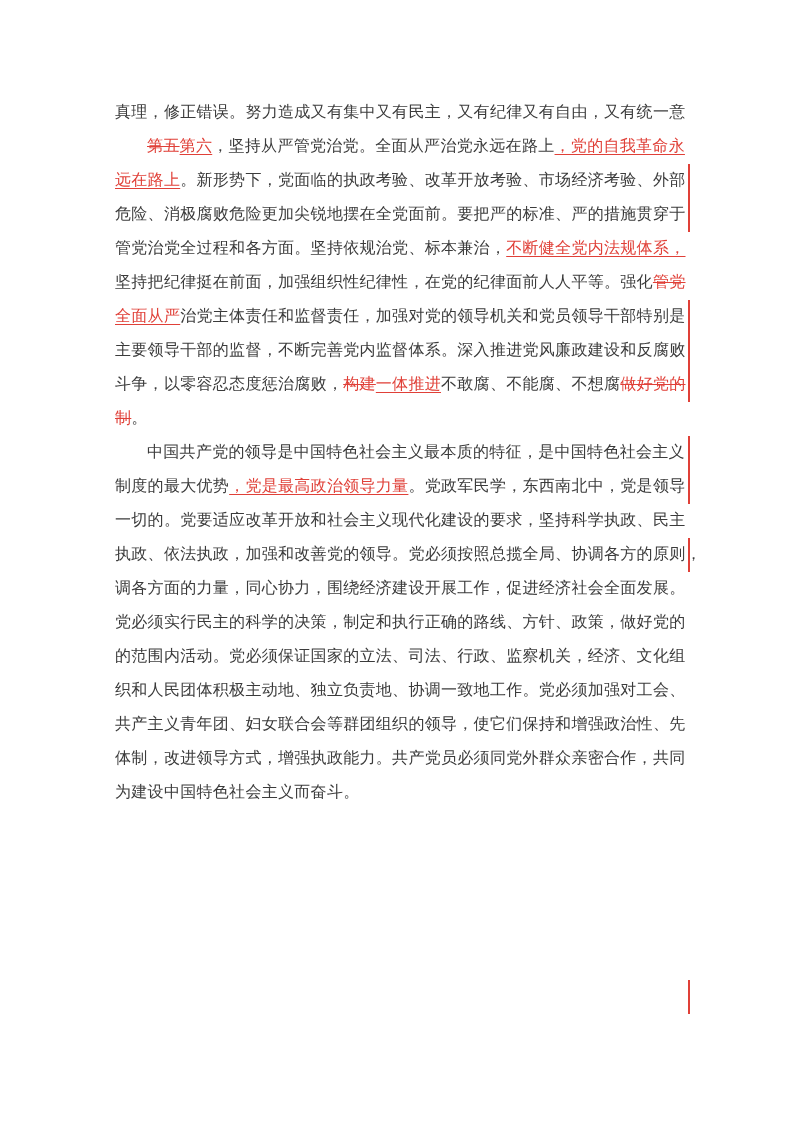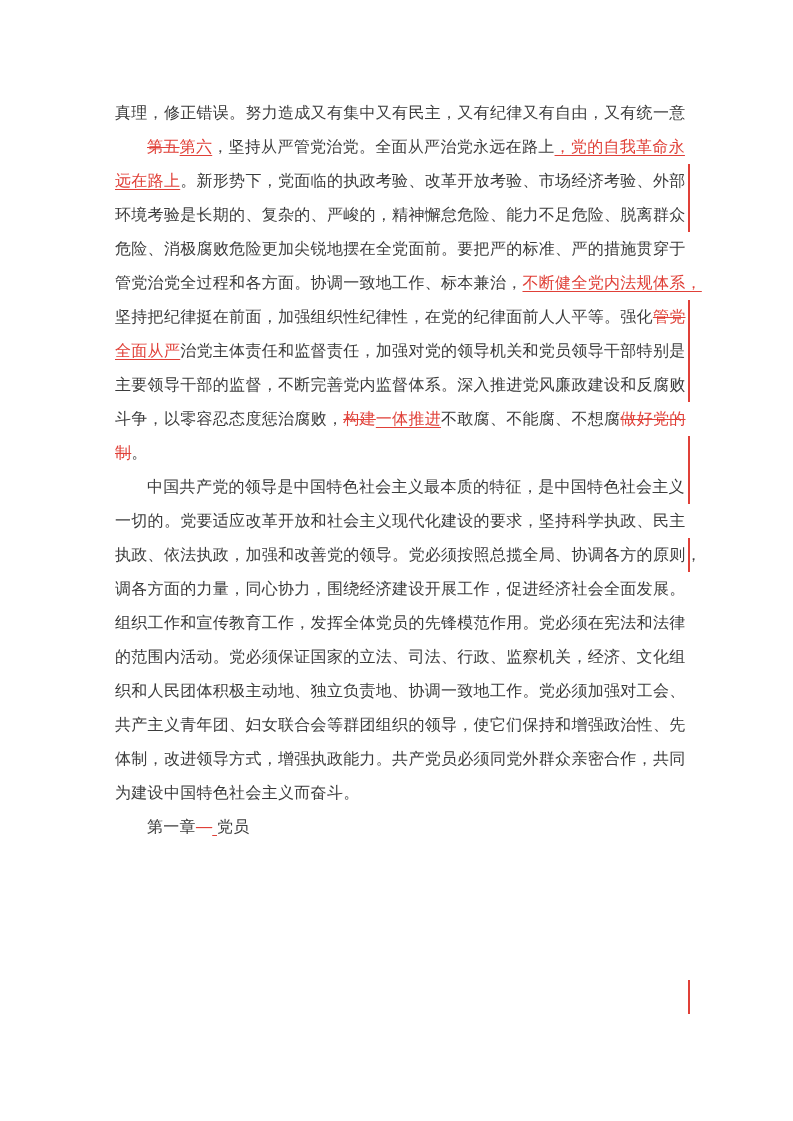--- a/index.html
+++ b/index.html
@@ -1,21 +1,21 @@
 <!DOCTYPE html>
 <html style="--page-bg: #ffffff; --text-color: #3b3b3b; --revision-color: #e04038;"><head>
 <meta charset="utf-8">
 <style>
   html, body { margin: 0; padding: 0; background: #ffffff; }
   .page {
     position: relative;
     width: 793px;
     height: 1121px;
     background: var(--page-bg, #ffffff);
-    font-family: Liberation Sans, sans-serif;
+    font-family: Liberation Mono, monospace;
     overflow: hidden;
   }
   .text-block {
     position: absolute;
     left: 115px;
     top: 96px;
     width: 563px;
   }
   .line {
     font-size: 16px;
@@ -49,38 +49,37 @@
   }
 </style>
 </head>
 <body>
 
 <div class="page" id="page">
   <div class="text-block" id="text-block">
       <div class="line"><span class="run nrm">真理，修正错误。努力造成又有集中又有民主，又有纪律又有自由，又有统一意</span></div>
       <div class="line indent"><span class="run del">第五</span><span class="run ins">第六</span><span class="run nrm">，坚持从严管党治党。全面从严治党永远在路上</span><span class="run ins">，党的自我革命永</span></div>
       <div class="line"><span class="run ins">远在路上</span><span class="run nrm">。新形势下，党面临的执政考验、改革开放考验、市场经济考验、外部</span></div>
-      <div class="line"><span class="run nrm">环境考验是长期的、复杂的、严峻的，精神懈怠危险、能力不足危险、脱离群众</span></div>
       <div class="line"><span class="run nrm">危险、消极腐败危险更加尖锐地摆在全党面前。要把严的标准、严的措施贯穿于</span></div>
-      <div class="line"><span class="run nrm">管党治党全过程和各方面。协调一致地工作、标本兼治，</span><span class="run ins">不断健全党内法规体系，</span></div>
+      <div class="line"><span class="run nrm">管党治党全过程和各方面。坚持依规治党、标本兼治，</span><span class="run ins">不断健全党内法规体系，</span></div>
       <div class="line"><span class="run nrm">坚持把纪律挺在前面，加强组织性纪律性，在党的纪律面前人人平等。强化</span><span class="run del">管党</span></div>
       <div class="line"><span class="run ins">全面从严</span><span class="run nrm">治党主体责任和监督责任，加强对党的领导机关和党员领导干部特别是</span></div>
       <div class="line"><span class="run nrm">主要领导干部的监督，不断完善党内监督体系。深入推进党风廉政建设和反腐败</span></div>
       <div class="line"><span class="run nrm">斗争，以零容忍态度惩治腐败，</span><span class="run del">构建</span><span class="run ins">一体推进</span><span class="run nrm">不敢腐、不能腐、不想腐</span><span class="run del">做好党的</span></div>
       <div class="line last"><span class="run del">制</span><span class="run nrm">。</span></div>
       <div class="line indent"><span class="run nrm">中国共产党的领导是中国特色社会主义最本质的特征，是中国特色社会主义</span></div>
+      <div class="line"><span class="run nrm">制度的最大优势</span><span class="run ins">，党是最高政治领导力量</span><span class="run nrm">。党政军民学，东西南北中，党是领导</span></div>
       <div class="line"><span class="run nrm">一切的。党要适应改革开放和社会主义现代化建设的要求，坚持科学执政、民主</span></div>
       <div class="line"><span class="run nrm">执政、依法执政，加强和改善党的领导。党必须按照总揽全局、协调各方的原则，</span></div>
       <div class="line"><span class="run nrm">调各方面的力量，同心协力，围绕经济建设开展工作，促进经济社会全面发展。</span></div>
-      <div class="line"><span class="run nrm">组织工作和宣传教育工作，发挥全体党员的先锋模范作用。党必须在宪法和法律</span></div>
+      <div class="line"><span class="run nrm">党必须实行民主的科学的决策，制定和执行正确的路线、方针、政策，做好党的</span></div>
       <div class="line"><span class="run nrm">的范围内活动。党必须保证国家的立法、司法、行政、监察机关，经济、文化组</span></div>
       <div class="line"><span class="run nrm">织和人民团体积极主动地、独立负责地、协调一致地工作。党必须加强对工会、</span></div>
       <div class="line"><span class="run nrm">共产主义青年团、妇女联合会等群团组织的领导，使它们保持和增强政治性、先</span></div>
       <div class="line"><span class="run nrm">体制，改进领导方式，增强执政能力。共产党员必须同党外群众亲密合作，共同</span></div>
       <div class="line last"><span class="run nrm">为建设中国特色社会主义而奋斗。</span></div>
-      <div class="line indent last"><span class="run nrm">第一章</span><span class="run del">—</span><span class="run ins">&nbsp;</span><span class="run nrm">党员</span></div>
     </div>
 <div class="change-bar" style="top: 164px; height: 68px;"></div>
     <div class="change-bar" style="top: 300px; height: 102px;"></div>
     <div class="change-bar" style="top: 436px; height: 68px;"></div>
     <div class="change-bar" style="top: 538px; height: 34px;"></div>
     <div class="change-bar" style="top: 980px; height: 34px;"></div>
   </div>
 
 </body></html>

